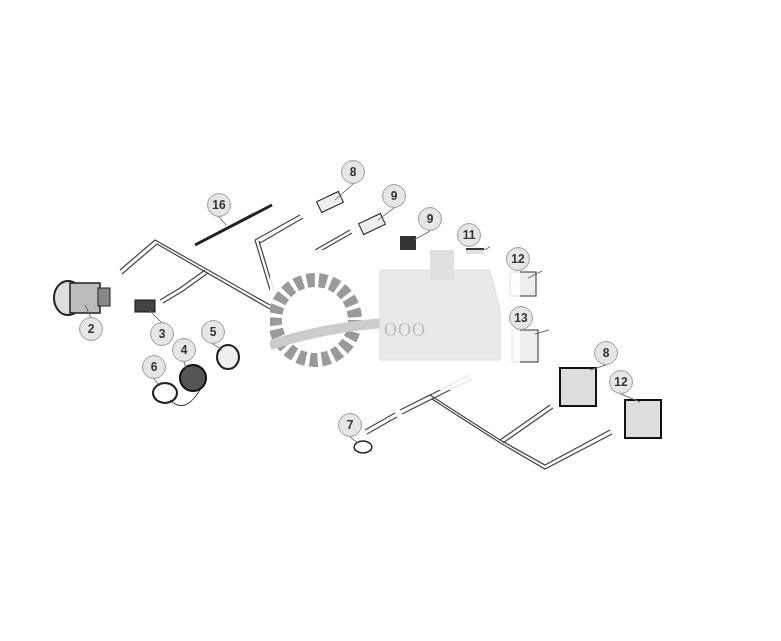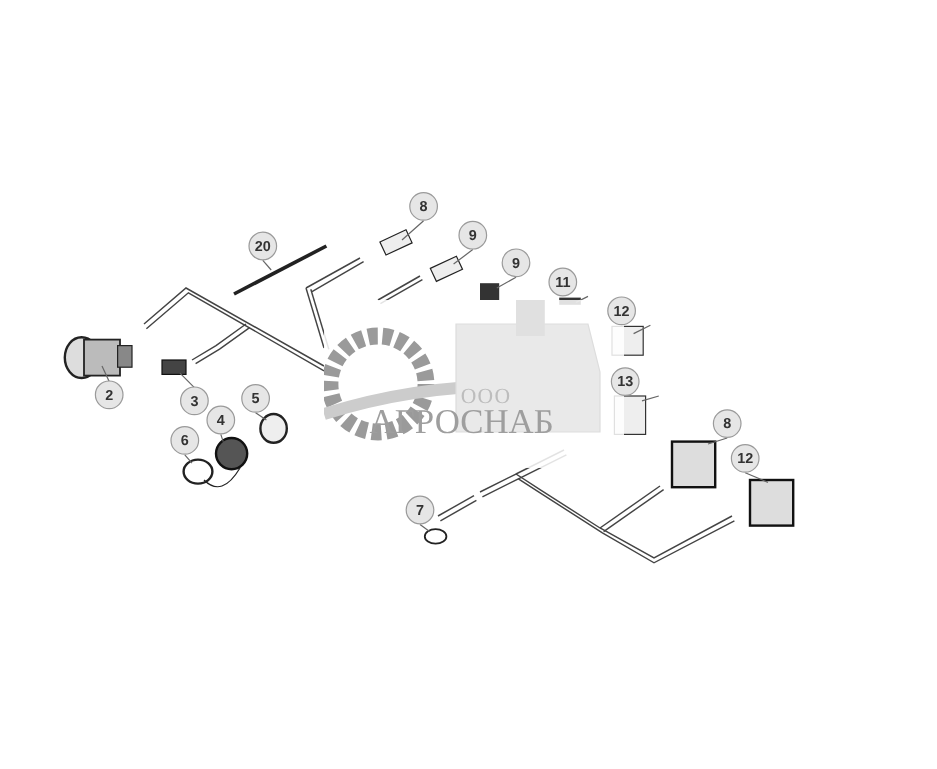--- a/index.html
+++ b/index.html
@@ -93,30 +93,29 @@
 
   
   <svg class="wm" viewBox="0 0 250 140">
     <rect x="0" y="0" width="250" height="140" fill="#fff" opacity="0.85"></rect>
     <circle cx="45" cy="70" r="40" fill="none" stroke="#9a9a9a" stroke-width="14" stroke-dasharray="8 4"></circle>
     <path d="M0 95 Q80 70 160 72" stroke="#ccc" stroke-width="10" fill="none"></path>
     <path d="M110 20 L220 20 L230 60 L230 110 L110 110 Z" fill="#e9e9e9" stroke="#ddd"></path>
     <rect x="160" y="0" width="24" height="30" fill="#e0e0e0"></rect>
   </svg>
   <div class="wm-ooo">ООО</div>
-  <div class="wm-name">АГРОСНАБ</div>
 
   <div class="callout" style="left:79px;top:317px">2</div>
   <div class="callout" style="left:150px;top:322px">3</div>
   <div class="callout" style="left:172px;top:338px">4</div>
   <div class="callout" style="left:201px;top:320px">5</div>
   <div class="callout" style="left:142px;top:355px">6</div>
   <div class="callout" style="left:338px;top:413px">7</div>
   <div class="callout" style="left:341px;top:160px">8</div>
   <div class="callout" style="left:382px;top:184px">9</div>
   <div class="callout" style="left:418px;top:207px">9</div>
   <div class="callout" style="left:457px;top:223px">11</div>
   <div class="callout" style="left:506px;top:247px">12</div>
   <div class="callout" style="left:509px;top:306px">13</div>
   <div class="callout" style="left:594px;top:341px">8</div>
   <div class="callout" style="left:609px;top:370px">12</div>
-  <div class="callout" style="left:207px;top:193px">20</div>
+  <div class="callout" style="left:207px;top:193px">16</div>
 </div>
 
 </body></html>

